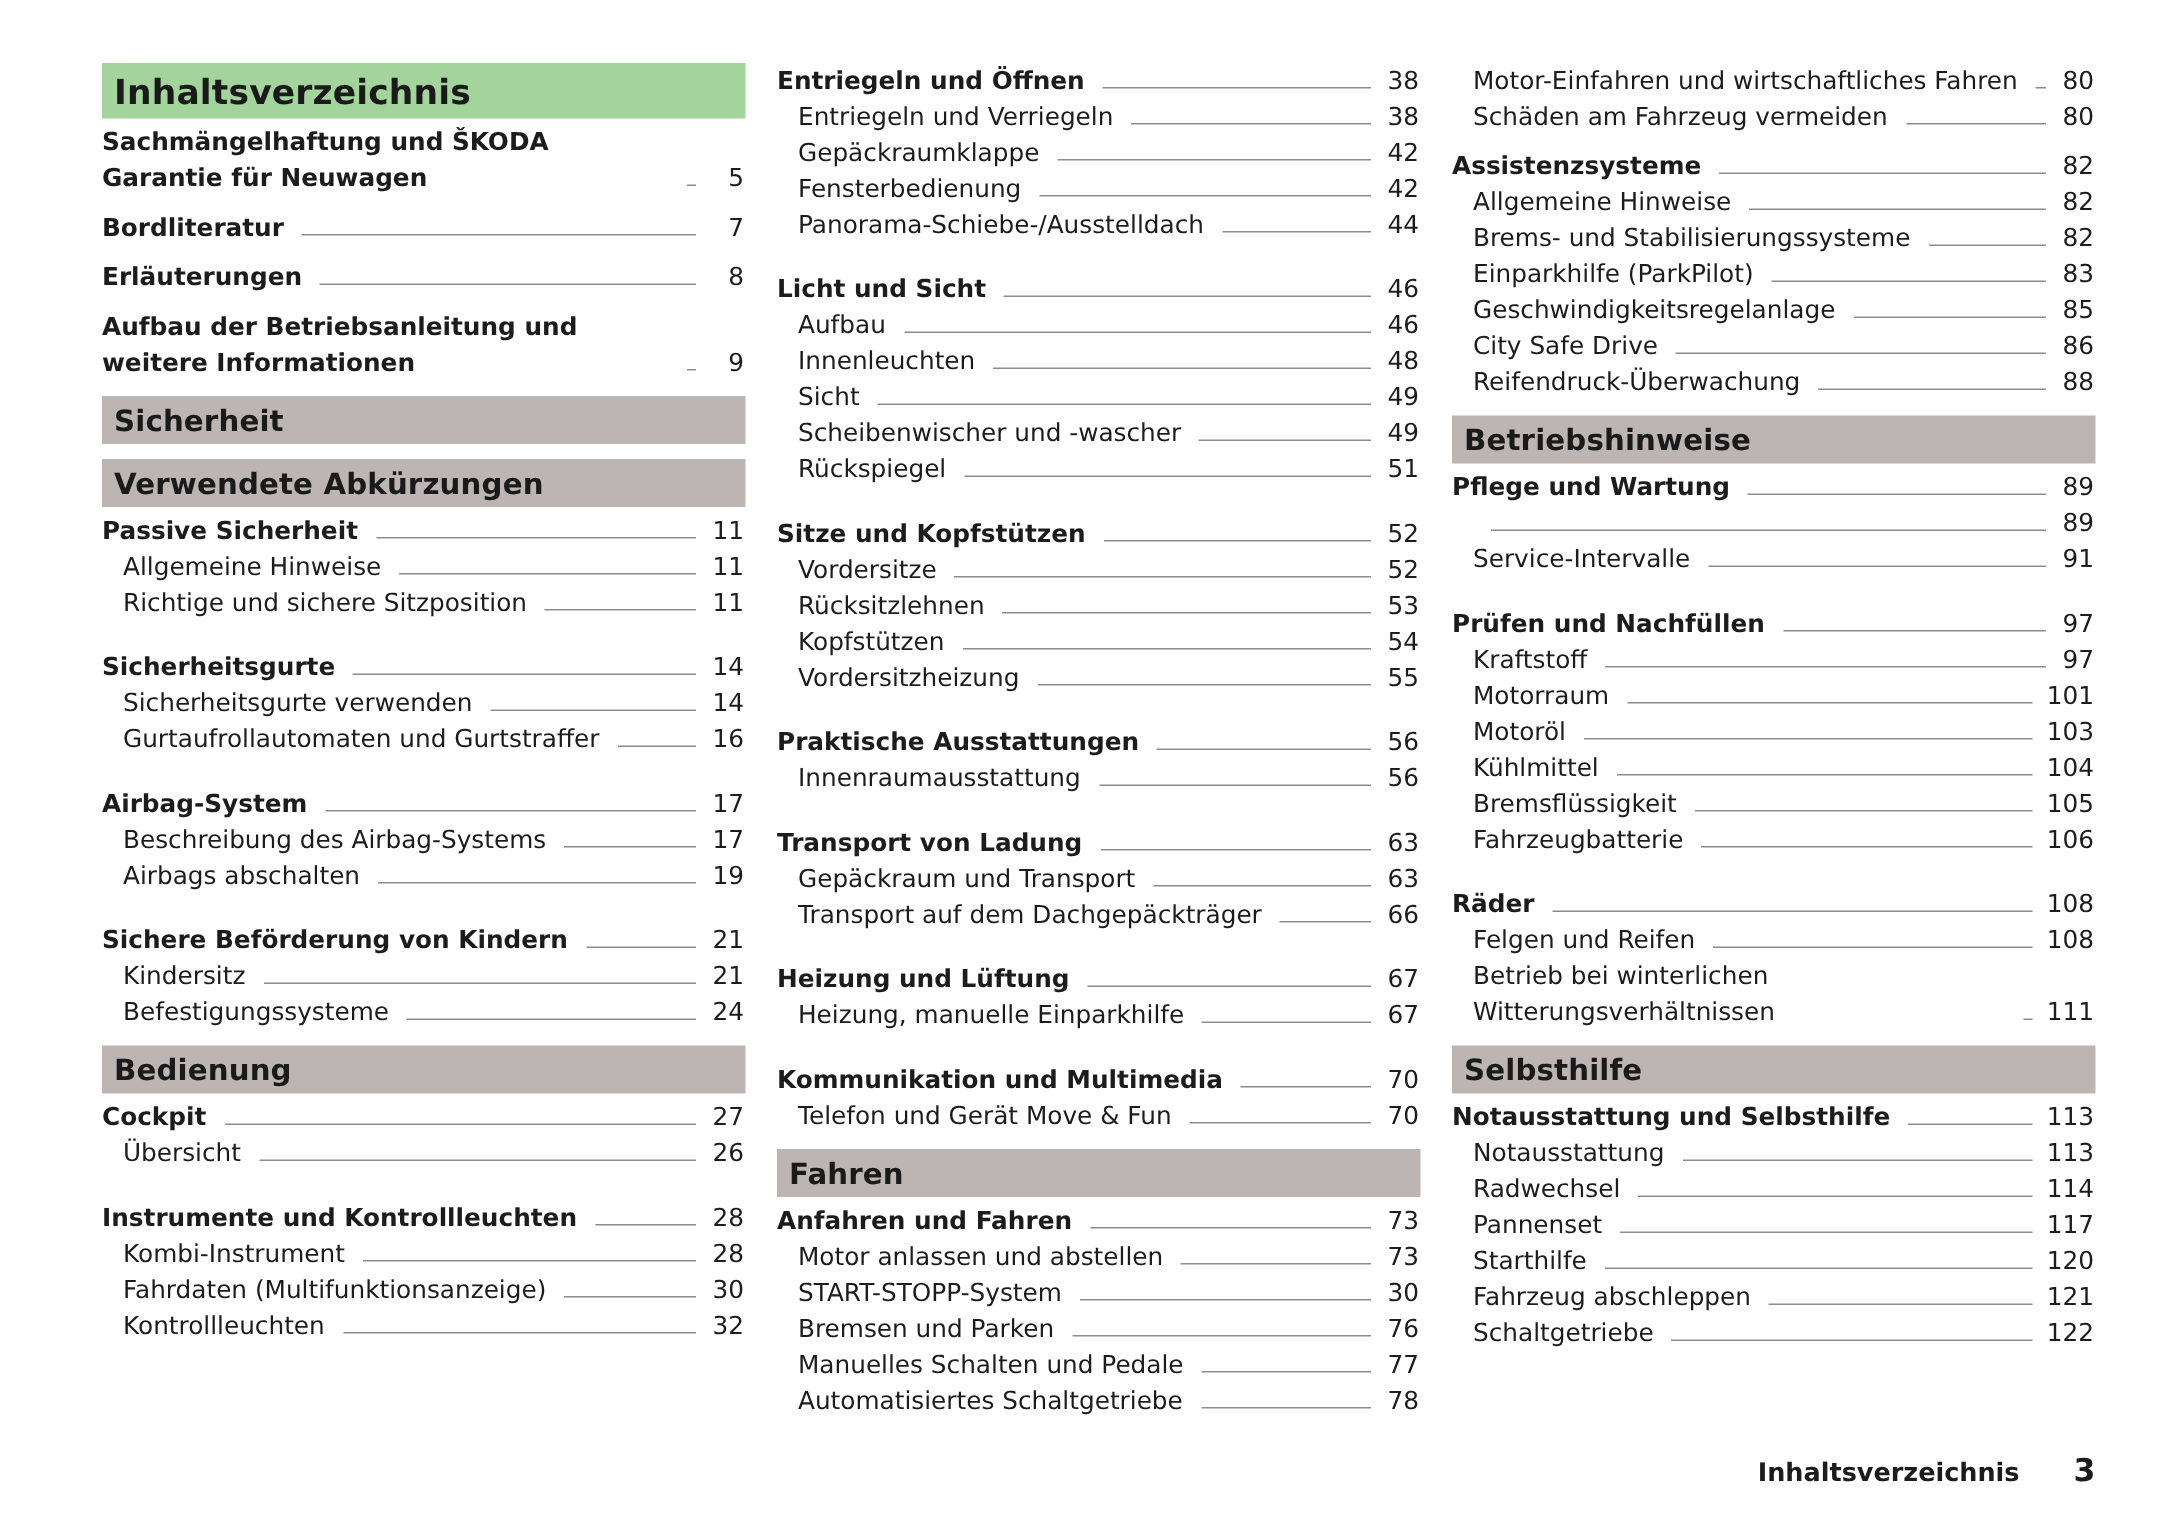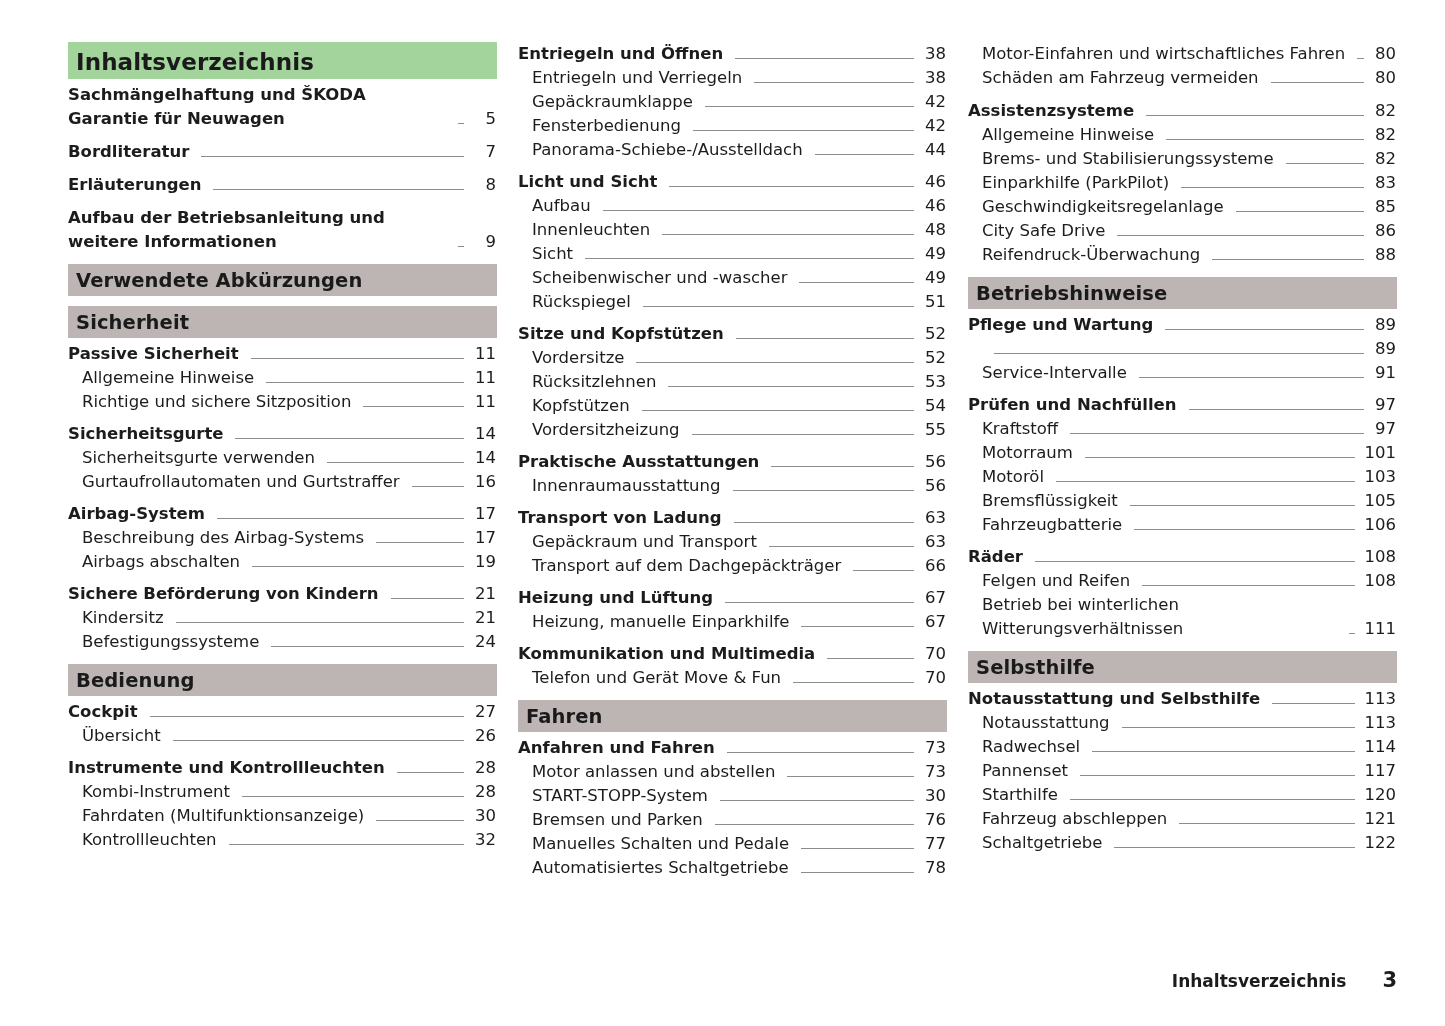--- a/index.html
+++ b/index.html
@@ -16,21 +16,21 @@
   .bar {
     background: #bcb5b4; color: #1a1a1a;
     font-size: 19.5px; font-weight: bold;
     height: 32px; line-height: 33px; padding-left: 8px;
     box-sizing: border-box; letter-spacing: 0.1px;
   }
   .bar.green { background: #a2d49b; font-size: 23px; height: 37px; line-height: 40px; }
   .bar-gap-before { margin-top: 10px; }
   .bar + .group { margin-top: 4px; }
 
-  .group { margin-top: 8px; }
+  .group { margin-top: 19px; }
   .group.first { margin-top: 0; }
 
   .entry {
     display: flex; align-items: flex-end;
     font-size: 16.5px; line-height: 24px; padding-right: 1px;
   }
   .entry.main { font-weight: bold; }
   .entry.sub { padding-left: 14px; }
   .entry .label { flex: 0 1 auto; }
   .entry .leader {
@@ -76,22 +76,22 @@
         </div>
       </div>
       <div class="group" style="margin-top: 9px;">
         <div class="entry main wrap">
           <span class="label">Aufbau der Betriebsanleitung und weitere Informationen</span>
           <span class="leader"></span>
           <span class="page">9</span>
         </div>
       </div>
     </div>
+  <div class="bar bar-gap-before">Sicherheit</div>
   <div class="bar bar-gap-before">Verwendete Abkürzungen</div>
-  <div class="bar bar-gap-before">Sicherheit</div>
   <div>
       <div class="group" style="margin-top: 4px;">
         <div class="entry main">
           <span class="label">Passive Sicherheit</span>
           <span class="leader"></span>
           <span class="page">11</span>
         </div>
         <div class="entry sub">
           <span class="label">Allgemeine Hinweise</span>
           <span class="leader"></span>
@@ -458,20 +458,25 @@
           <span class="label">Motorraum</span>
           <span class="leader"></span>
           <span class="page">101</span>
         </div>
         <div class="entry sub">
           <span class="label">Motoröl</span>
           <span class="leader"></span>
           <span class="page">103</span>
         </div>
         <div class="entry sub">
+          <span class="label">Kühlmittel</span>
+          <span class="leader"></span>
+          <span class="page">104</span>
+        </div>
+        <div class="entry sub">
           <span class="label">Bremsflüssigkeit</span>
           <span class="leader"></span>
           <span class="page">105</span>
         </div>
         <div class="entry sub">
           <span class="label">Fahrzeugbatterie</span>
           <span class="leader"></span>
           <span class="page">106</span>
         </div>
       </div>

